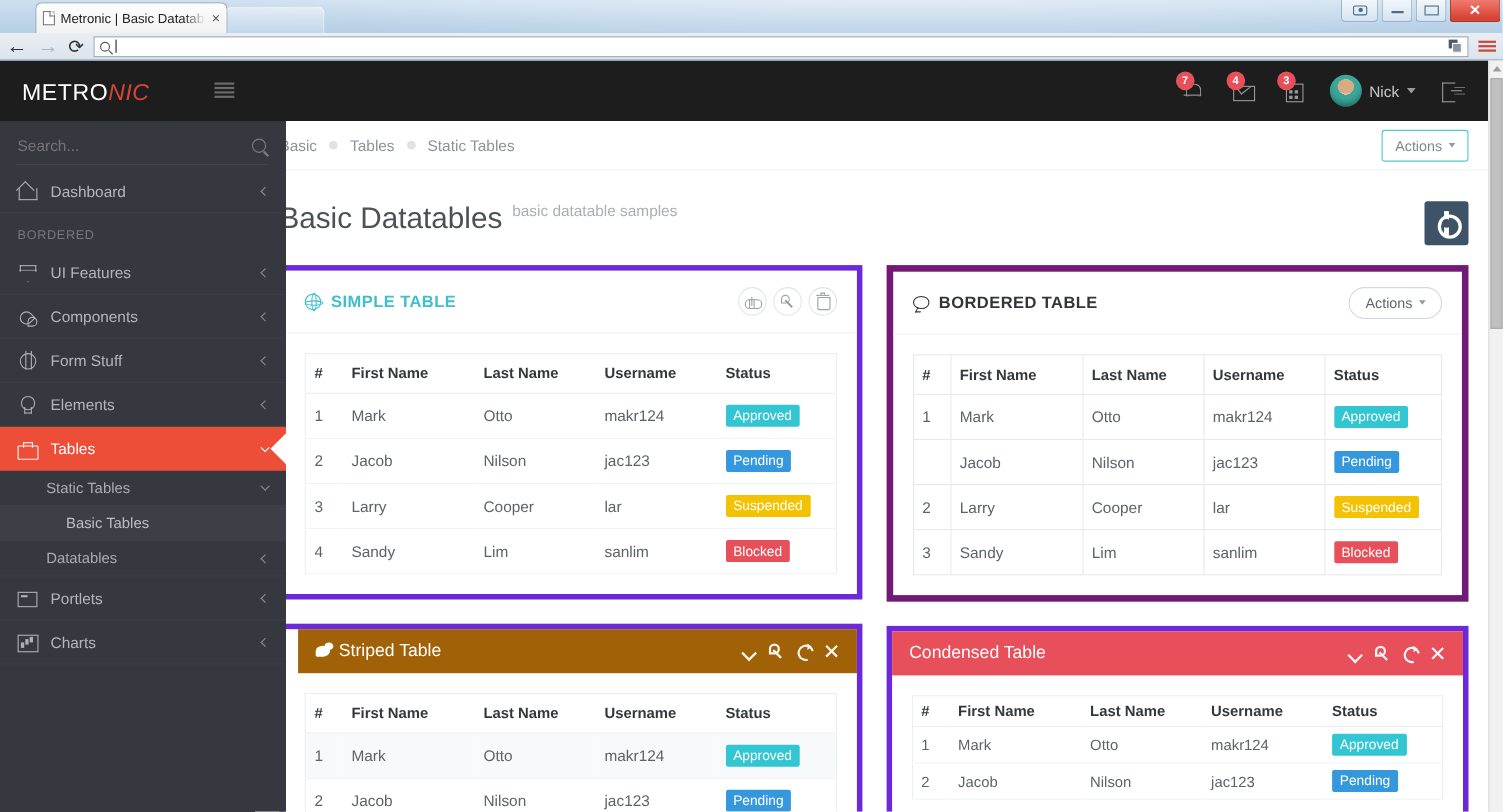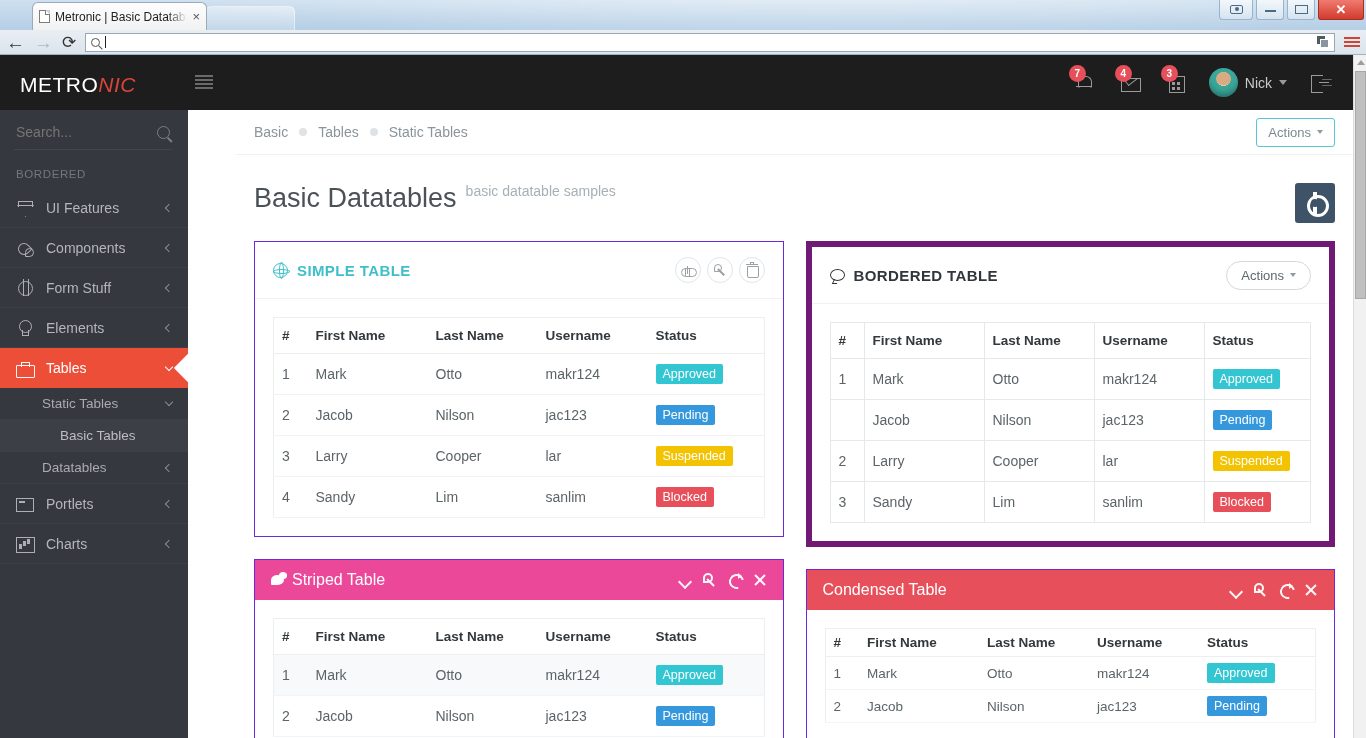--- a/index.html
+++ b/index.html
@@ -118,21 +118,21 @@
   .ic-out::after{content:"";position:absolute;left:9px;top:9px;width:10px;height:1.5px;background:#9a9a9a;
      box-shadow:3px -3px 0 -0.2px #9a9a9a, 3px 3px 0 -0.2px #9a9a9a;}
   #user-menu{display:flex;align-items:center;gap:7px;padding:0 10px;cursor:pointer;height:41px;}
   #avatar{width:29px;height:29px;border-radius:50%;background:radial-gradient(circle at 50% 38%,#e8c9a8 0 30%,#3aa79a 31% 100%);
      box-shadow:inset 0 -6px 6px -3px rgba(0,0,0,.35);position:relative;overflow:hidden;}
   #avatar::after{content:"";position:absolute;left:7px;top:4px;width:15px;height:13px;border-radius:50% 50% 45% 45%;background:#d8ab82;}
   #user-name{color:#c9c9c9;font-size:14px;}
   .caret-dn{width:0;height:0;border-left:4px solid transparent;border-right:4px solid transparent;border-top:5px solid #9a9a9a;}
 
   
-  #sidebar{position:absolute;left:0;top:55px;width:188px;height:628px;background:#36383f;overflow:hidden;z-index:4;}
+  #sidebar{position:absolute;left:0;top:55px;width:260px;height:628px;background:#36383f;overflow:hidden;z-index:4;}
   #side-search{height:44px;display:flex;align-items:center;padding:0 18px 0 16px;position:relative;}
   #side-search input{
     background:transparent;border:none;outline:none;color:#8b8d93;font-size:14px;width:100%;
     font-family:"Liberation Sans",sans-serif;
   }
   #side-search::after{content:"";position:absolute;left:14px;right:16px;bottom:4px;height:1px;background:#43454c;}
   .s-mag{width:13px;height:13px;border:1.5px solid #7b7d83;border-radius:50%;position:relative;flex:none;}
   .s-mag::after{content:"";position:absolute;right:-4px;bottom:-3px;width:6px;height:1.5px;background:#7b7d83;transform:rotate(45deg);}
   .nav-item{
     height:40px;display:flex;align-items:center;padding:0 16px;gap:13px;cursor:pointer;
@@ -201,21 +201,21 @@
      box-shadow:0 0 0 0 #fff; transform:rotate(0deg);}
   .gear-spoke{position:absolute;left:8px;top:-1px;width:4px;height:22px;background:#fff;}
   .gear-hole{position:absolute;left:6px;top:6px;width:8px;height:8px;border-radius:50%;background:#3e5367;z-index:3;}
 
   
   #grid{display:flex;flex-wrap:wrap;padding:16px 18px 0;gap:0;}
   .col{width:50%;padding:0 11px;}
   .col.left{padding-left:0;}
   .col.right{padding-right:0;}
 
-  .portlet{border:1px solid #6d28d9;background:#fff;margin-bottom:22px;}
+  .portlet{border:5px solid #6d28d9;background:#fff;margin-bottom:22px;}
   .portlet.box{border:6px solid #701a75;}
   .p-head{height:57px;display:flex;align-items:center;padding:0 18px;border-bottom:1px solid #eff1f3;}
   .p-title{font-size:15px;font-weight:bold;letter-spacing:.4px;display:flex;align-items:center;gap:9px;}
   .p-title.teal{color:#3fbfc9;}
   .p-title.dark{color:#32363a;}
   .circ-btns{margin-left:auto;display:flex;gap:6px;}
   .circ{width:26px;height:26px;border-radius:50%;border:1px solid #e2e5e8;display:flex;align-items:center;justify-content:center;cursor:pointer;}
   
   .ic-globe{width:15px;height:15px;border:1.5px solid currentColor;border-radius:50%;position:relative;flex:none;}
   .ic-globe::before{content:"";position:absolute;left:5px;top:-1.5px;width:3px;height:15px;border:1.5px solid currentColor;border-radius:50%;}
@@ -243,21 +243,21 @@
 
   .btn-actions{
     margin-left:auto;border:1px solid #d3d8dc;border-radius:15px;padding:6px 14px;font-size:13px;color:#5d676d;
     display:flex;align-items:center;gap:6px;cursor:pointer;background:#fff;
   }
   .p-body{padding:18px;}
 
   
   .p-head-color{height:40px;display:flex;align-items:center;padding:0 16px;color:#fff;}
   .p-head-color .p-title2{font-size:16px;display:flex;align-items:center;gap:8px;}
-  .hd-teal{background:#ec4899;}
+  .hd-teal{background:#a16207;margin-left:12px;}
   .hd-red{background:#e7505a;}
   .tools{margin-left:auto;display:flex;align-items:center;gap:11px;}
   .t-ic{width:14px;height:14px;position:relative;cursor:pointer;opacity:.95;}
   .t-chev::before{content:"";position:absolute;left:2px;top:4px;width:8px;height:8px;border-right:2px solid #fff;border-bottom:2px solid #fff;transform:rotate(45deg);}
   .t-wr::before{content:"";position:absolute;left:0px;top:0px;width:6px;height:6px;border:2px solid #fff;border-radius:50% 50% 50% 0;}
   .t-wr::after{content:"";position:absolute;left:4px;top:5px;width:10px;height:2px;background:#fff;transform:rotate(45deg);transform-origin:left center;}
   .t-rf::before{content:"";position:absolute;left:1px;top:1px;width:11px;height:11px;border:2px solid #fff;border-radius:50%;
     border-right-color:transparent;transform:rotate(30deg);}
   .t-rf::after{content:"";position:absolute;right:0px;top:0px;width:0;height:0;border-left:4px solid #fff;border-top:3px solid transparent;border-bottom:3px solid transparent;}
   .t-x::before,.t-x::after{content:"";position:absolute;left:0px;top:6px;width:14px;height:2px;background:#fff;}
@@ -370,20 +370,25 @@
       </div>
     </div>
   </div>
 
   <div id="sidebar">
     <div id="side-search">
       <input placeholder="Search..." style="">
       <span class="s-mag"></span>
     </div>
 
+    <div class="nav-item">
+      <span class="nv-ic nv-home"></span>
+      <span>Dashboard</span>
+      <span class="arrow"></span>
+    </div>
 
     <div class="nav-sec">BORDERED</div>
 
     <div class="nav-item">
       <span class="nv-ic nv-dia"></span>
       <span>UI Features</span>
       <span class="arrow"></span>
     </div>
     <div class="nav-item">
       <span class="nv-ic nv-plug"></span>

